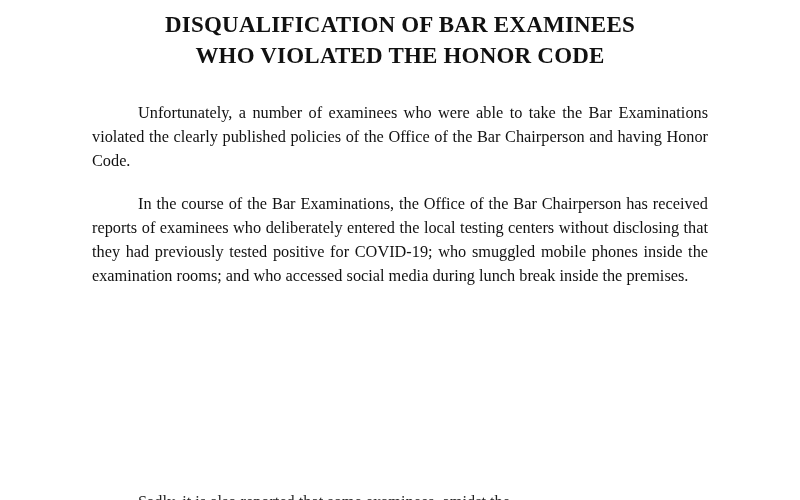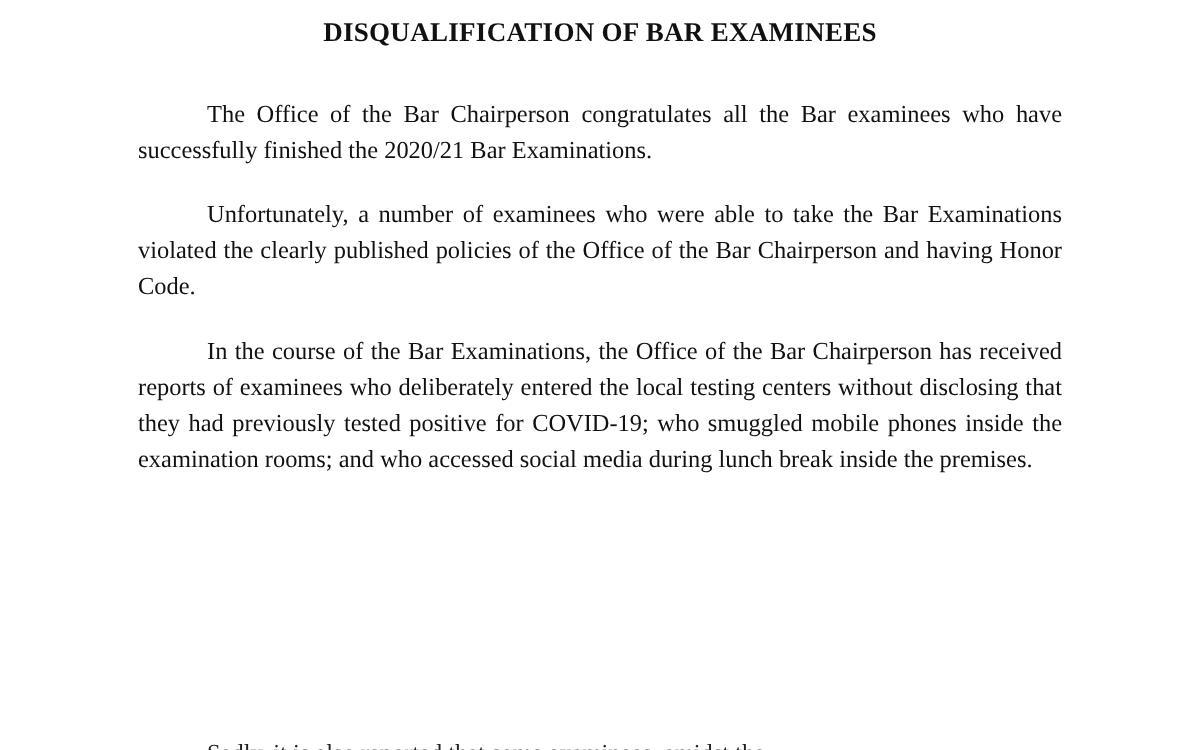--- a/index.html
+++ b/index.html
@@ -18,21 +18,21 @@
     width: 800px;
     height: 500px;
     box-sizing: border-box;
     padding: 10px 92px 0 92px;
     position: relative;
     background: #ffffff;
   }
   .doc-title {
     text-align: center;
     font-weight: bold;
-    font-size: 18px;
+    font-size: 23px;
     line-height: 1.33;
     letter-spacing: 0.2px;
     margin: 0;
   }
   .doc-title .line {
     display: block;
     white-space: nowrap;
   }
   .body-text {
     margin-top: 30px;
@@ -68,25 +68,25 @@
     opacity: 0.92;
   }
 </style>
 </head>
 <body>
 
 <div class="page">
 
   <h1 class="doc-title">
     <span class="line">DISQUALIFICATION OF BAR EXAMINEES</span>
+    <span class="line">WHO VIOLATED THE HONOR CODE</span>
   </h1>
 
   <div class="body-text">
 
-    <p class="para">The Office of the Bar Chairperson congratulates all the Bar examinees who have successfully finished the 2020/21 Bar Examinations.</p>
 
 
     <p class="para">Unfortunately, a number of examinees who were able to take the Bar Examinations violated the clearly published policies of the Office of the Bar Chairperson and having Honor Code.</p>
 
     <p class="para">In the course of the Bar Examinations, the Office of the Bar Chairperson has received reports of examinees who deliberately entered the local testing centers without disclosing that they had previously tested positive for COVID-19; who smuggled mobile phones inside the examination rooms; and who accessed social media during lunch break inside the premises.</p>
 
   </div>
 
   <div class="clipped-line">Sadly, it is also reported that some examinees, amidst the</div>
 

